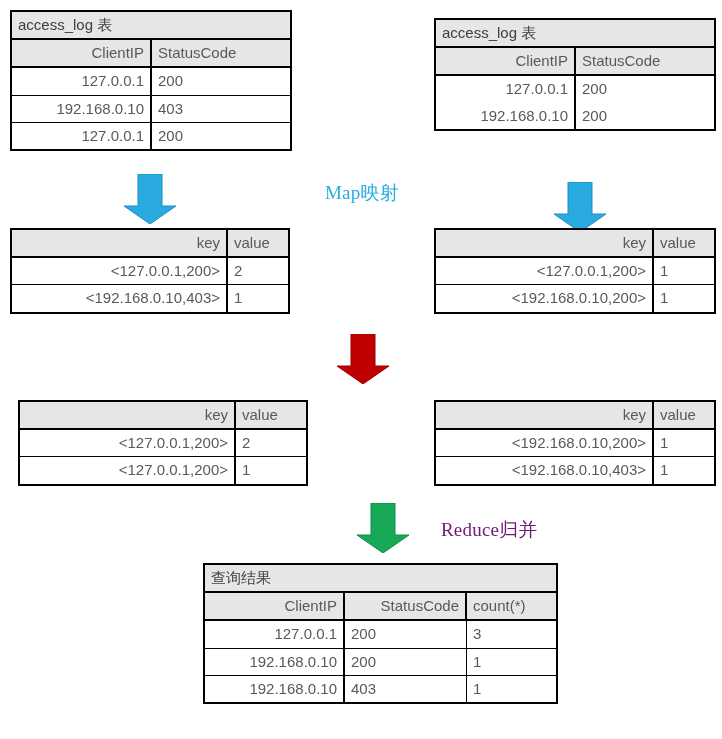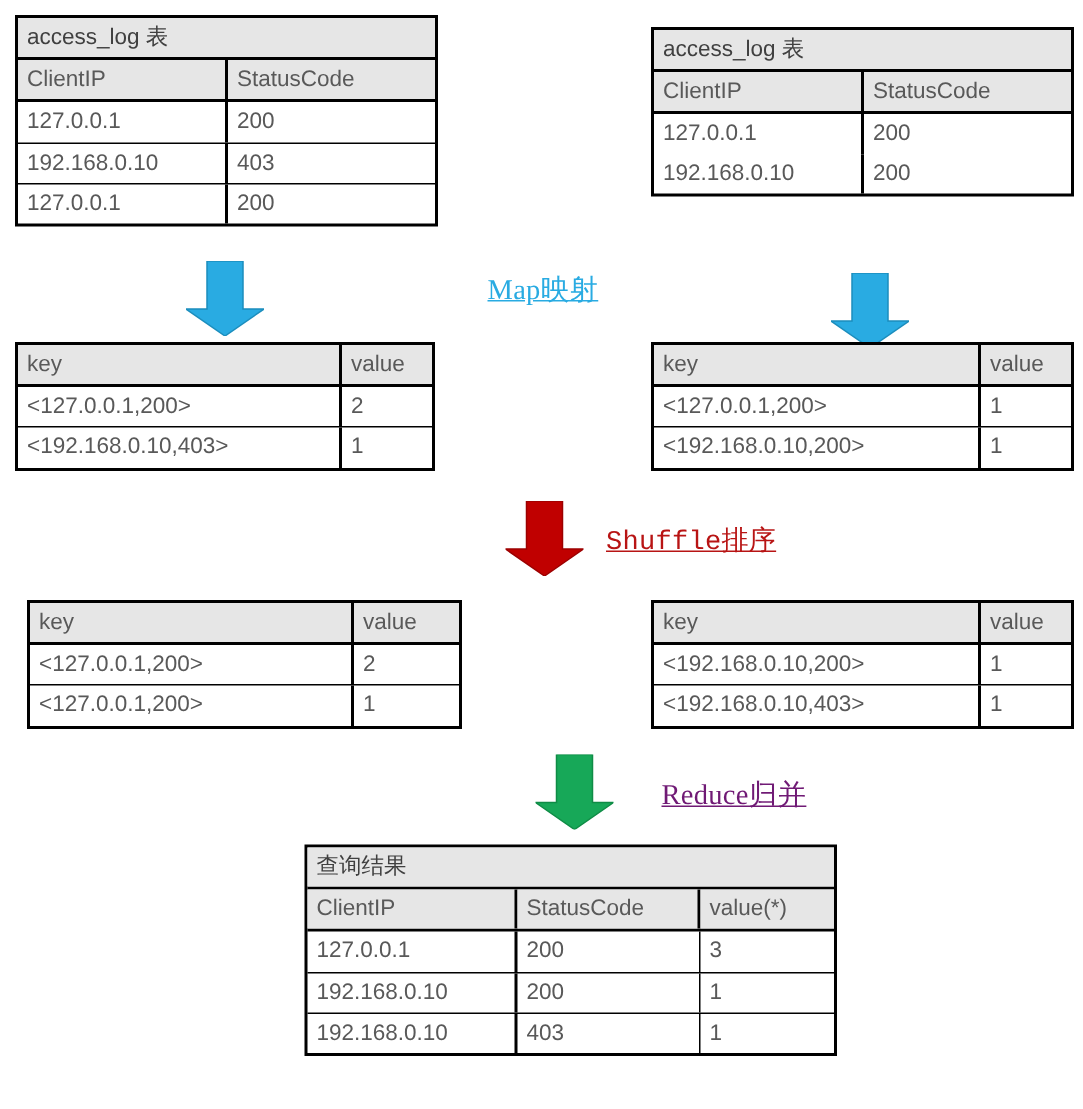--- a/index.html
+++ b/index.html
@@ -43,20 +43,21 @@
     box-sizing: border-box;
     padding: 3px 6px 4px 6px;
     font-size: 15px;
     color: #595959;
     line-height: 1.28;
     white-space: nowrap;
     overflow: hidden;
   }
   .tbl .cell.vdiv {
     border-right: 2px solid #000000;
+    text-align: right;
   }
   .tbl .cell.vdiv-thin {
     border-right: 1px solid #000000;
   }
   .tbl .hdr {
     background: #e6e6e6;
   }
   .tbl .title-row .cell {
     background: #e6e6e6;
     color: #404040;
@@ -69,21 +70,20 @@
   }
   .arrow svg { display: block; }
 
   
   .lbl {
     position: absolute;
     font-family: "Liberation Serif", serif;
     font-size: 19px;
     white-space: nowrap;
     letter-spacing: 0.2px;
-    text-decoration: underline;
   }
   .lbl-map    { color: #29abe2; }
   .lbl-shuf   { color: #b81414; font-family: "Liberation Mono", monospace; font-size: 18px; }
   .lbl-red    { color: #701a75; }
 </style>
 </head>
 <body>
 
 <div class="stage">
 
@@ -170,21 +170,20 @@
       <div class="cell" style="width:60px;">1</div>
     </div>
   </div>
 
   <div class="arrow" style="left:337px; top:334px;">
     <svg width="52" height="50" viewBox="0 0 52 50">
       <polygon points="14,0 38,0 38,32 52,32 26,50 0,32 14,32" fill="#c00000" stroke="#9c0000" stroke-width="1"></polygon>
     </svg>
   </div>
 
-  <div class="lbl lbl-shuf" style="left:404px; top:348px;">Shuffle排序</div>
 
   <div class="tbl" style="left:18px; top:400px; width:290px;">
     <div class="trow sep">
       <div class="cell hdr vdiv" style="width:216px;">key</div>
       <div class="cell hdr" style="width:70px;">value</div>
     </div>
     <div class="trow thin">
       <div class="cell vdiv" style="width:216px;">&lt;127.0.0.1,200&gt;</div>
       <div class="cell" style="width:70px;">2</div>
     </div>
@@ -217,21 +216,21 @@
 
   <div class="lbl lbl-red" style="left:441px; top:517px;">Reduce归并</div>
 
   <div class="tbl" style="left:203px; top:563px; width:355px;">
     <div class="trow title-row sep">
       <div class="cell" style="width:380px;">查询结果</div>
     </div>
     <div class="trow sep">
       <div class="cell hdr vdiv" style="width:140px;">ClientIP</div>
       <div class="cell hdr vdiv" style="width:122px;">StatusCode</div>
-      <div class="cell hdr" style="width:89px;">value(*)</div>
+      <div class="cell hdr" style="width:89px;">count(*)</div>
     </div>
     <div class="trow thin">
       <div class="cell vdiv" style="width:140px;">127.0.0.1</div>
       <div class="cell vdiv-thin" style="width:122px;">200</div>
       <div class="cell" style="width:89px;">3</div>
     </div>
     <div class="trow thin">
       <div class="cell vdiv" style="width:140px;">192.168.0.10</div>
       <div class="cell vdiv-thin" style="width:122px;">200</div>
       <div class="cell" style="width:89px;">1</div>

